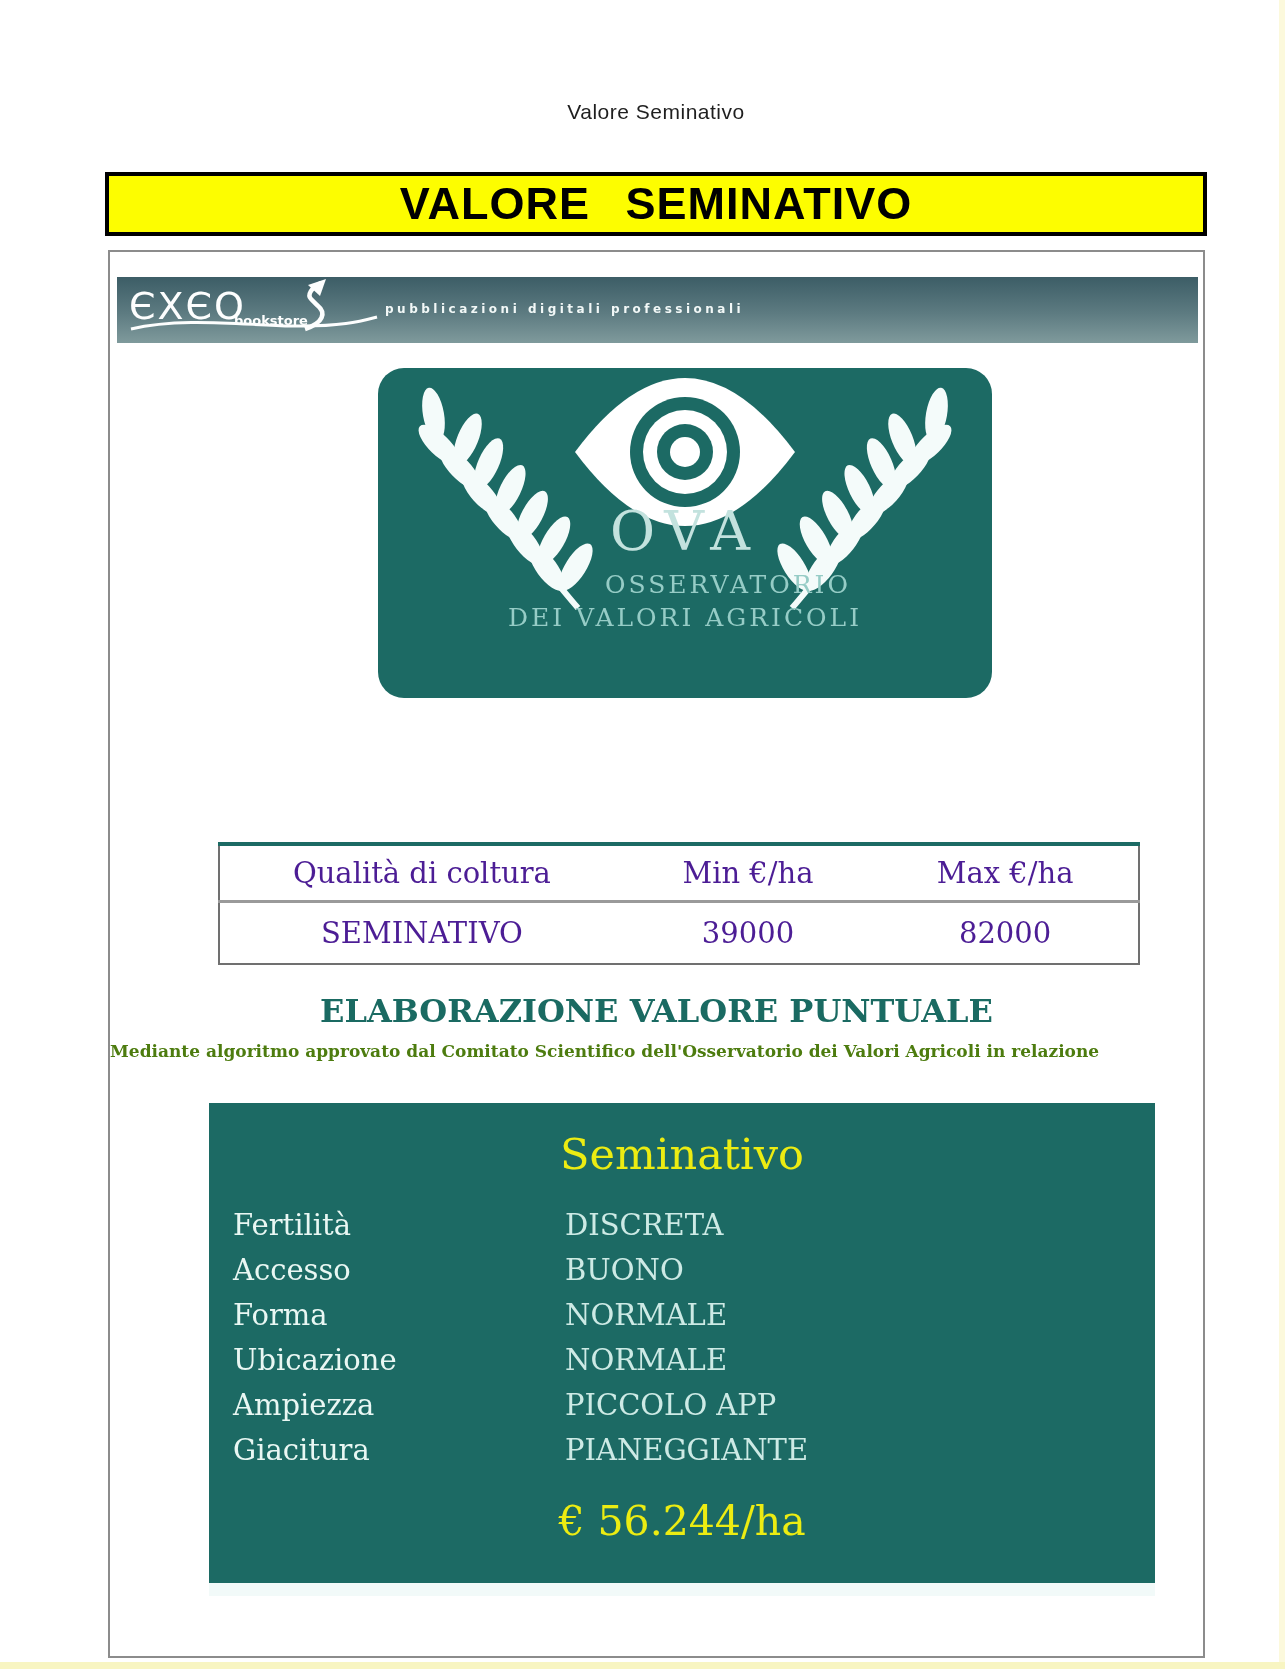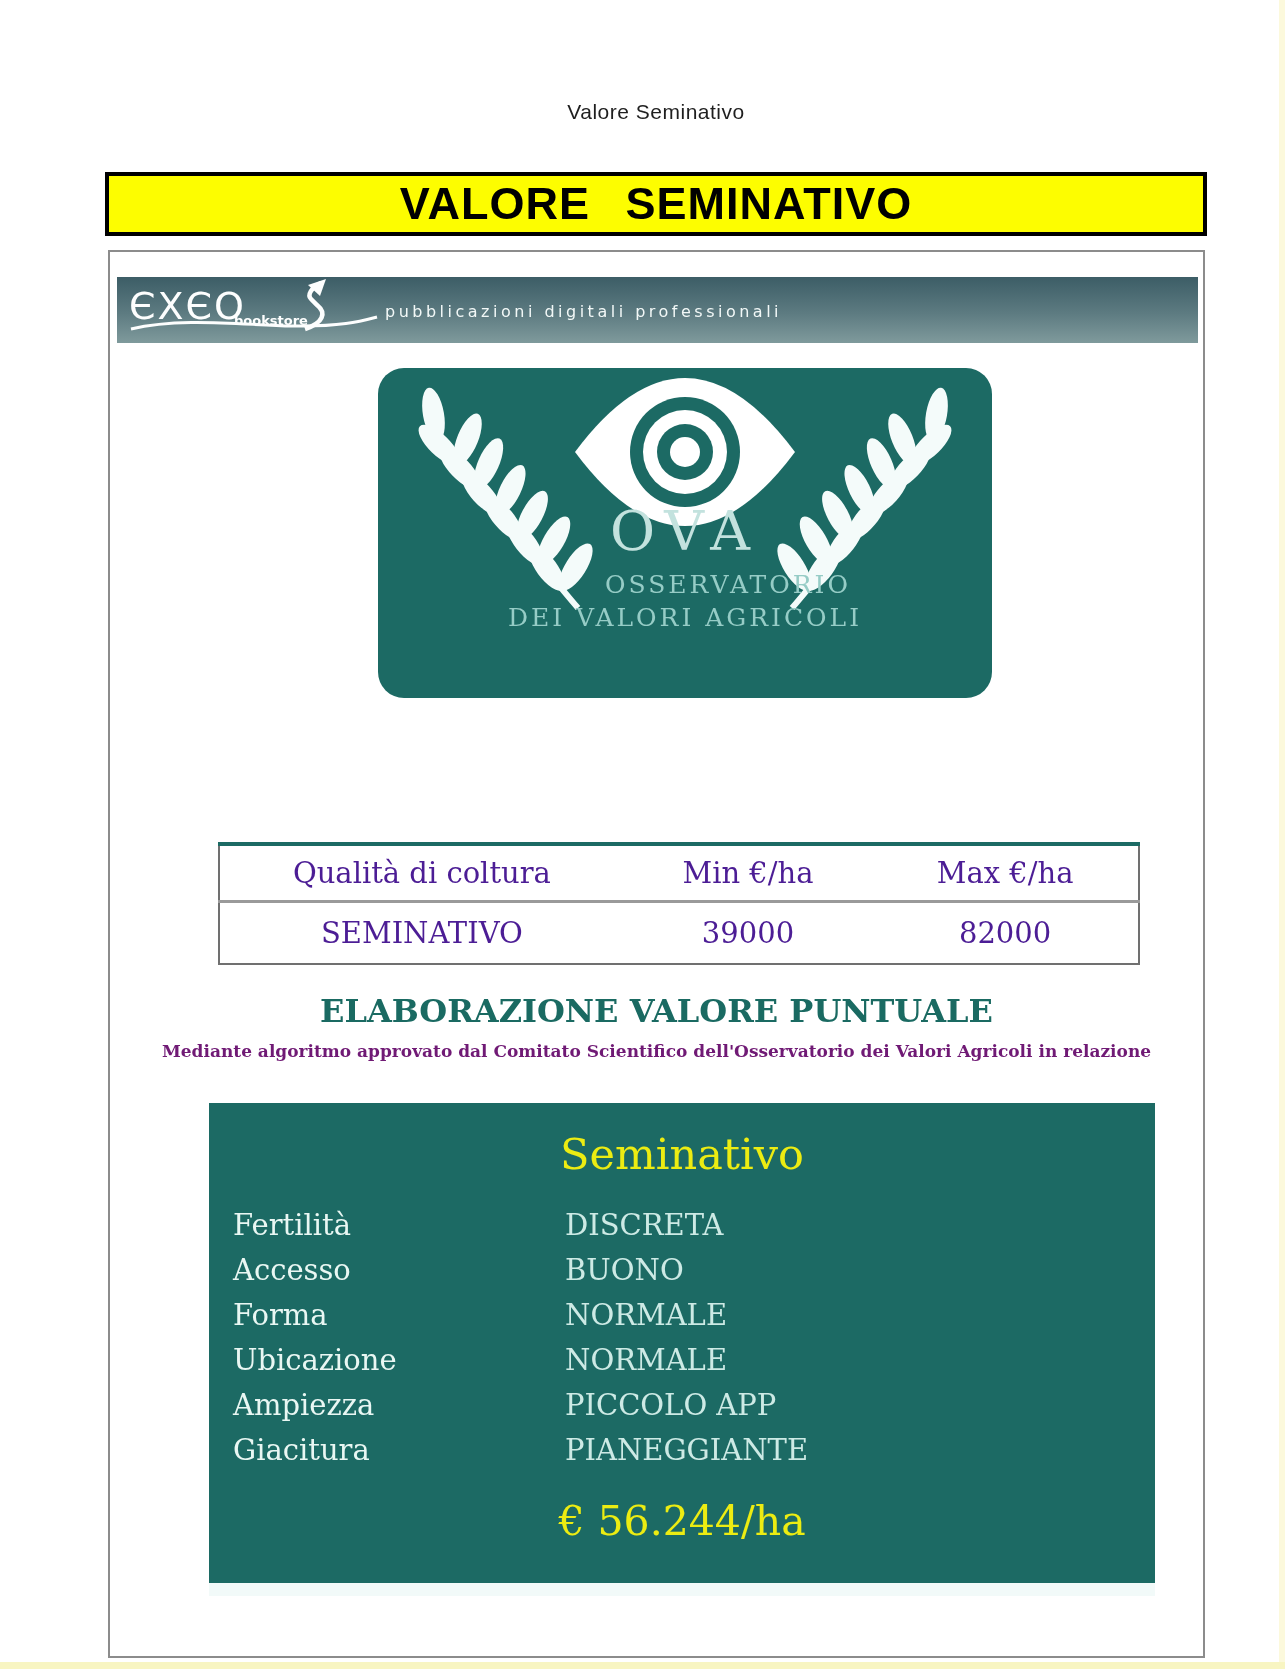--- a/index.html
+++ b/index.html
@@ -39,21 +39,21 @@
     position:absolute;left:2px;top:8px;font-family:"DejaVu Sans", sans-serif;
     font-size:38px;letter-spacing:2px;line-height:38px;color:#fdfefe;
   }
   .exeo-sub{
     position:absolute;left:107px;top:34px;font-family:"DejaVu Sans", sans-serif;
     font-size:13px;font-weight:700;color:#fdfefe;
   }
   .exeo-swoosh{position:absolute;left:0;top:0;}
   .tagline{
     position:absolute;left:268px;top:25px;
-    font-family:"DejaVu Sans", sans-serif;font-size:16px;font-weight:400;
+    font-family:"DejaVu Sans", sans-serif;font-size:12px;font-weight:700;
     letter-spacing:3.5px;color:#f2f8f7;
   }
 
   .ova-box{
     position:absolute;left:268px;top:116px;width:614px;height:330px;
     background:#1c6a64;
     border-radius:26px;
   }
   .ova-svg{position:absolute;left:0;top:0;}
   .ova-acronym{
@@ -80,22 +80,22 @@
   .values-table th{font-weight:400;height:54px;text-align:center;padding:0;}
   .values-table thead tr{border-bottom:3px solid #9a9a9a;}
   .values-table td{height:60px;text-align:center;padding:0;}
   .col-q{width:44%;} .col-min{width:27%;} .col-max{width:29%;}
 
   .elab-heading{
     position:absolute;left:0;top:740px;width:1093px;text-align:center;
     font-size:32px;font-weight:700;color:#1a6a62;
   }
   .elab-note{
-    position:absolute;left:0;top:788px;width:1093px;text-align:center;
-    font-size:17px;font-weight:700;color:#701a75;line-height:23px;
+    position:absolute;left:0;top:788px;width:1093px;
+    font-size:17px;font-weight:700;color:#4d7c0f;line-height:23px;
   }
 
   .detail-card{
     position:absolute;left:99px;top:851px;width:946px;height:480px;
     background:#1c6a64;
   }
   .card-shadow{
     position:absolute;left:99px;top:1331px;width:946px;height:13px;background:#f2faf9;
   }
   .card-title{

